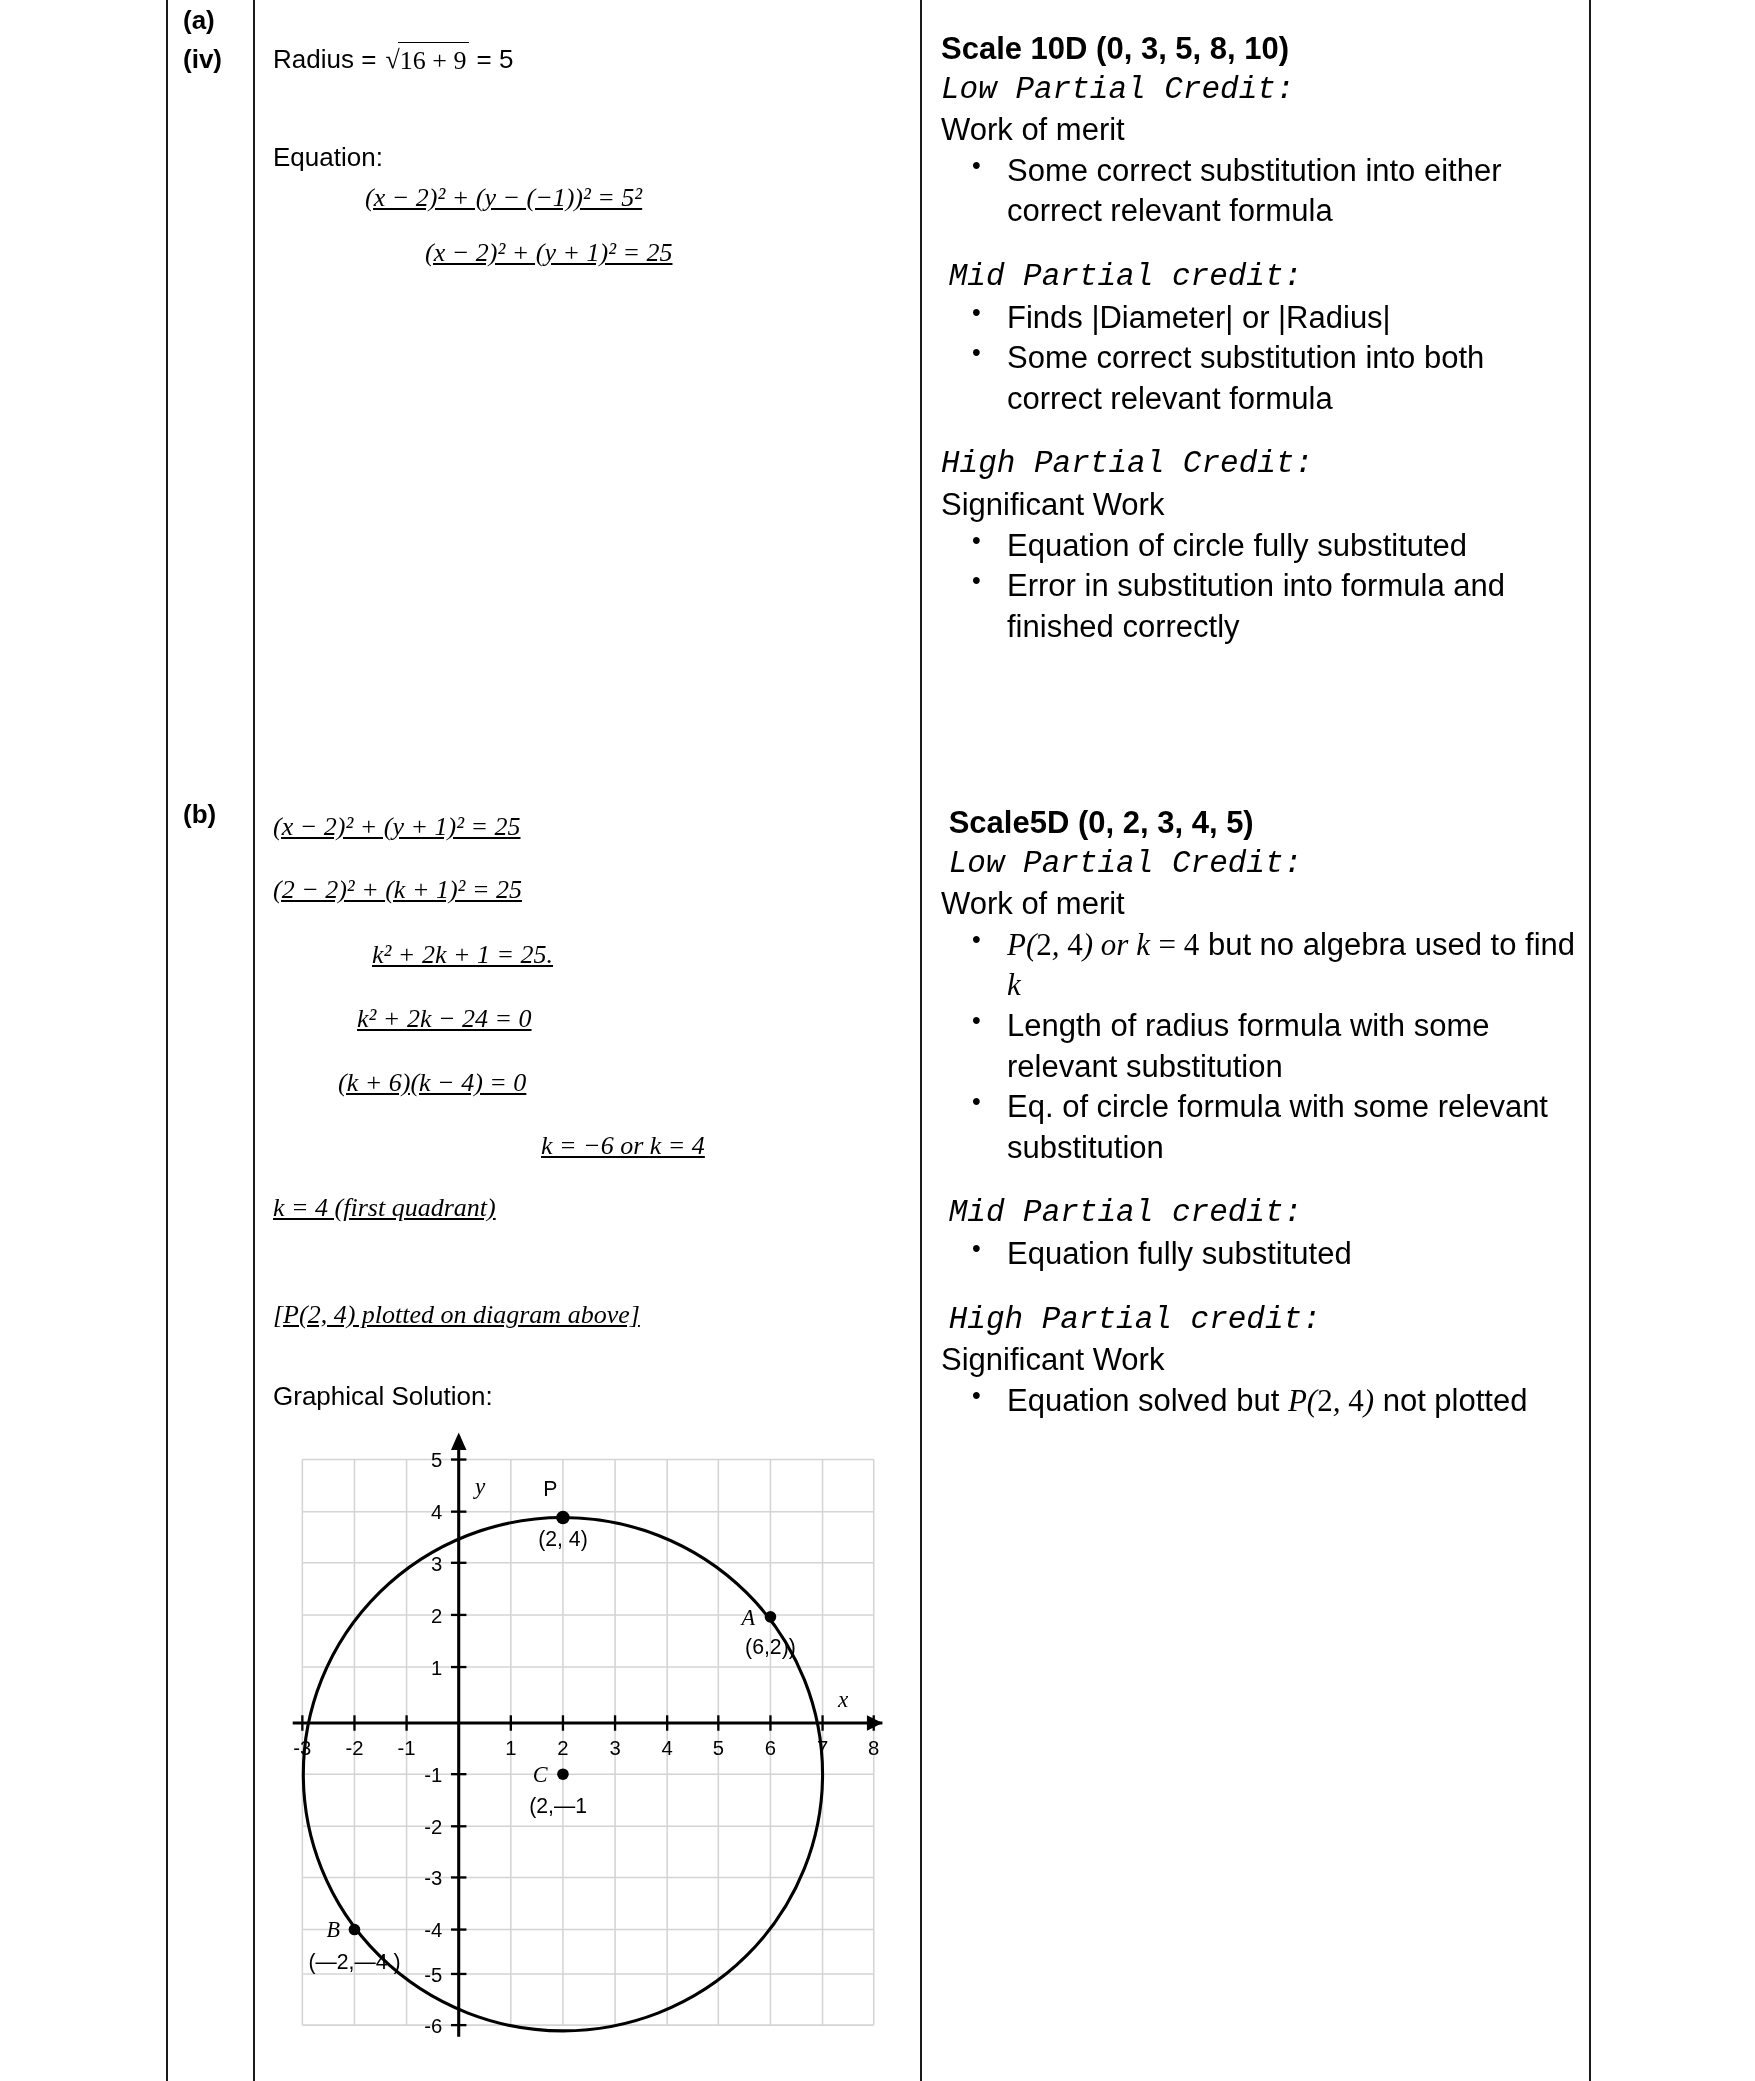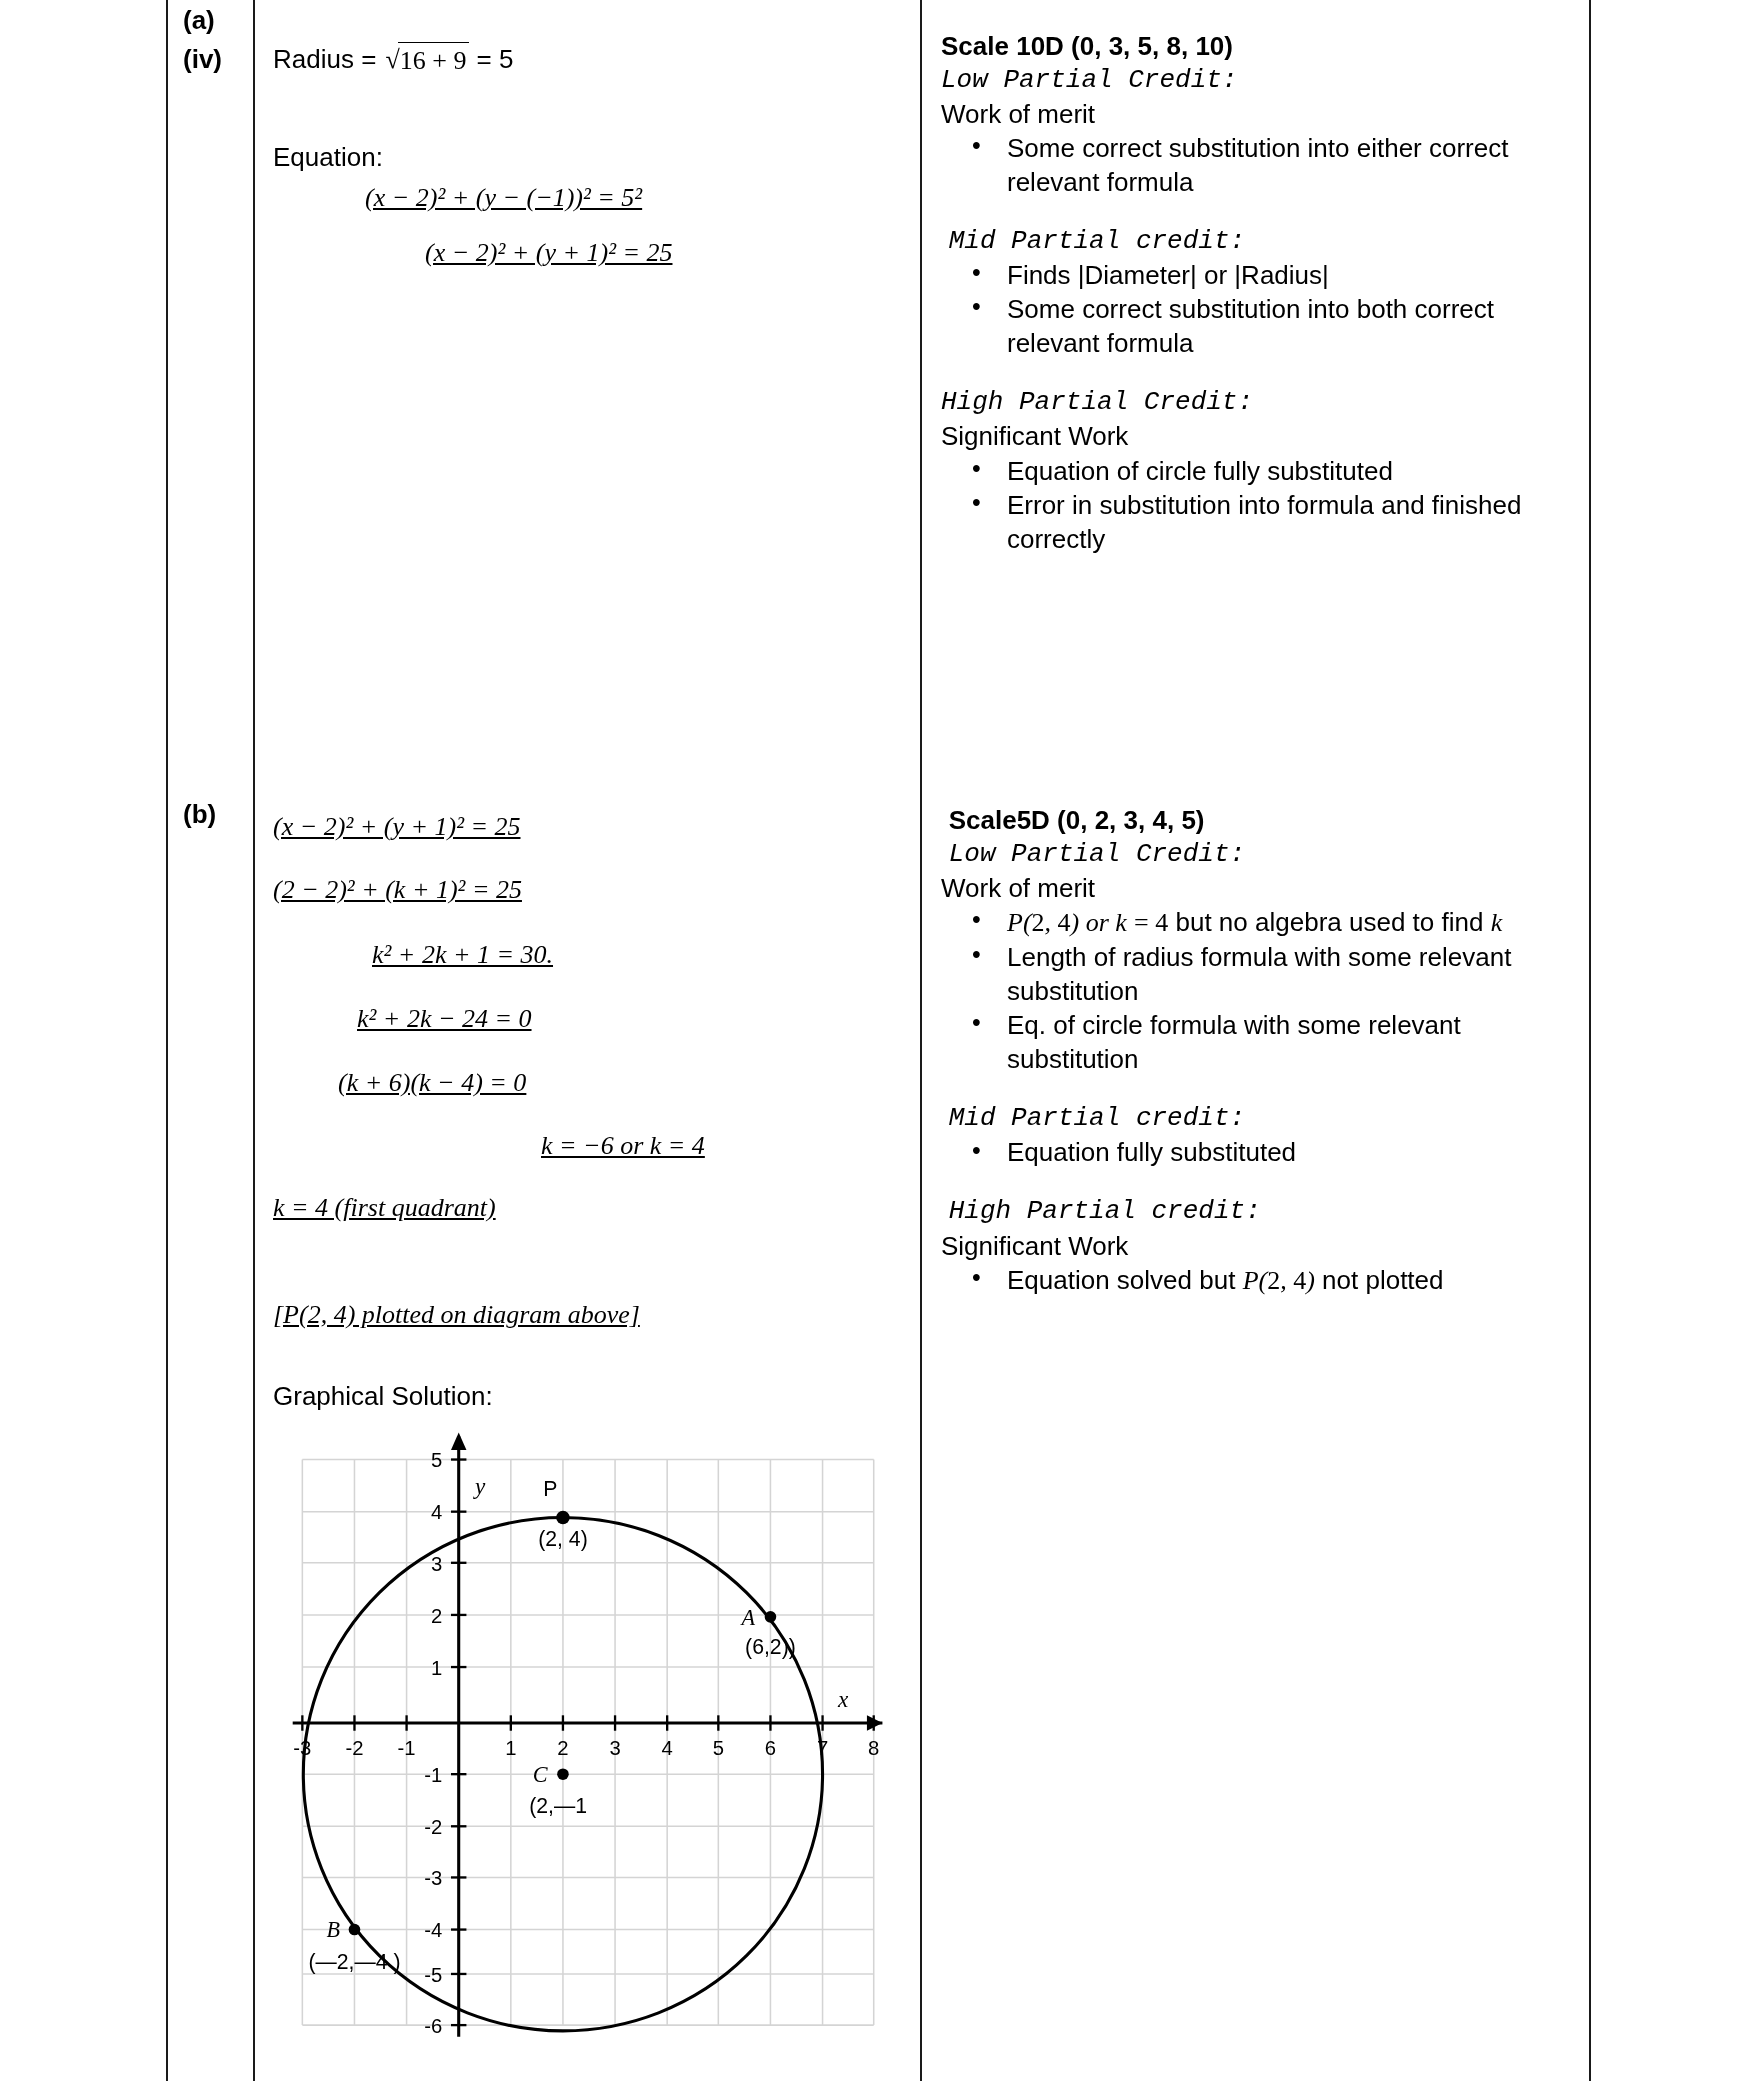--- a/index.html
+++ b/index.html
@@ -29,21 +29,21 @@
   
   .work{position:absolute;font-size:26px;line-height:1.35;white-space:nowrap;}
   .math{font-family:"Liberation Serif", serif;font-style:italic;text-decoration:underline;}
 
   .sqrt-wrap{display:inline-block;position:relative;padding-left:1.9px;}
   .sqrt-sym{font-style:normal;font-family:"Liberation Serif", serif;}
   .radicand{border-top:1.9px solid #000;padding:0 2.9px 0 1.9px;display:inline-block;
             margin-left:-1.9px;position:relative;top:1px;}
 
   
-  .ms{position:absolute;left:941px;width:637px;font-size:26px;line-height:1.31;}
+  .ms{position:absolute;left:941px;width:637px;font-size:31px;line-height:1.31;}
   .ms .hdr{font-weight:bold;}
   .ms .ital{font-style:italic;font-family:Liberation Mono, monospace;}
   .ms ul{list-style:none;margin:0;padding:0;}
   .ms li{position:relative;padding-left:66px;margin:0;}
   .ms li::before{content:"\2022";position:absolute;left:31px;top:-1.9px;font-size:25px;}
   .gap{height:25px;}
   .mi{font-family:"Liberation Serif", serif;font-style:italic;}
   .mn{font-family:"Liberation Serif", serif;font-style:normal;}
 
   
@@ -68,21 +68,21 @@
     <span>Radius = </span><span class="sqrt-wrap"><span class="sqrt-sym">√</span><span class="radicand mn">16 + 9</span></span><span> = 5</span>
   </div>
 
   <div class="work" style="left:273px; top:140px;">Equation:</div>
 
   <div class="work math" style="left:365px; top:180px;">(x − 2)² + (y − (−1))² = 5²</div>
   <div class="work math" style="left:425px; top:235px;">(x − 2)² + (y + 1)² = 25</div>
 
   <div class="work math" style="left:273px; top:809px;">(x − 2)² + (y + 1)² = 25</div>
   <div class="work math" style="left:273px; top:872px;">(2 − 2)² + (k + 1)² = 25</div>
-  <div class="work math" style="left:372px; top:937px;">k² + 2k + 1 = 30.</div>
+  <div class="work math" style="left:372px; top:937px;">k² + 2k + 1 = 25.</div>
   <div class="work math" style="left:357px; top:1001px;">k² + 2k − 24 = 0</div>
   <div class="work math" style="left:338px; top:1065px;">(k + 6)(k − 4) = 0</div>
   <div class="work math" style="left:541px; top:1128px;">k = −6 or k = 4</div>
   <div class="work math" style="left:273px; top:1190px;">k = 4 (first quadrant)</div>
   <div class="work math" style="left:273px; top:1297px;">[P(2, 4) plotted on diagram above]</div>
   <div class="work" style="left:273px; top:1379px;">Graphical Solution:</div>
 
   <div id="graph">
     <svg width="618" height="637" viewBox="0 0 640 660" xmlns="http://www.w3.org/2000/svg">
 

